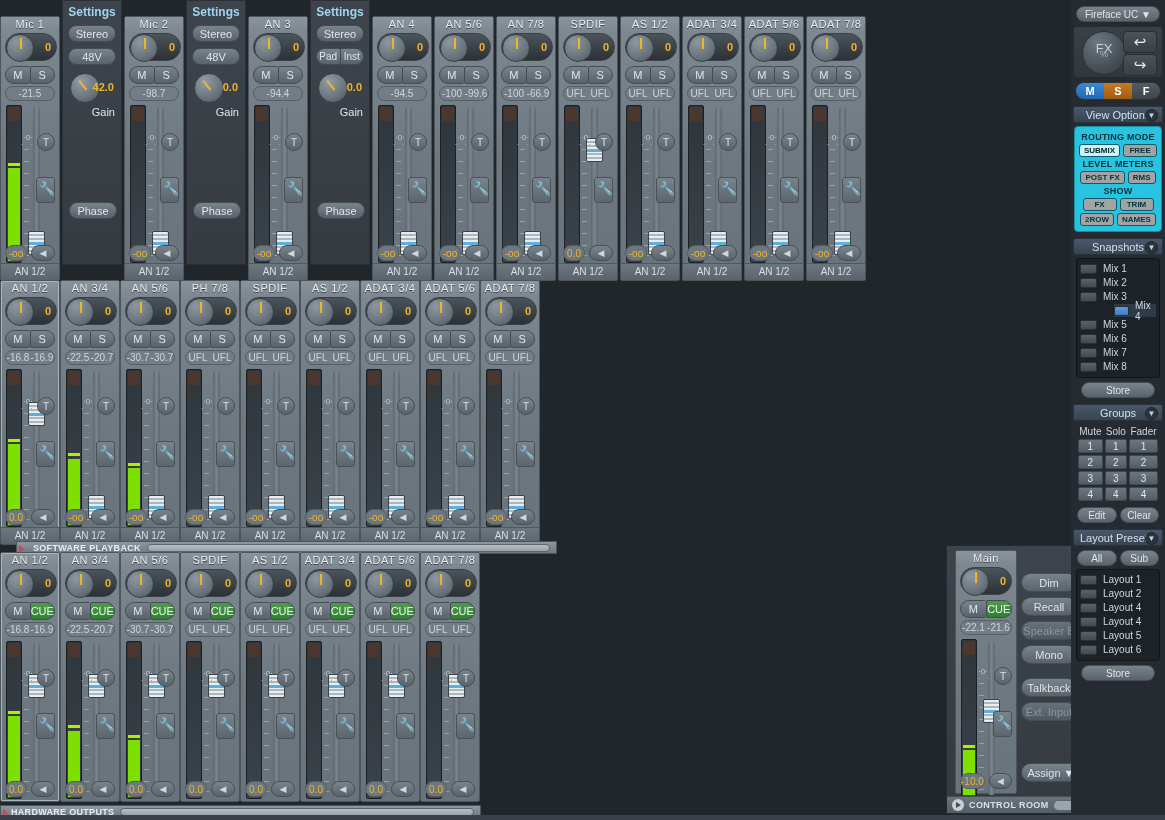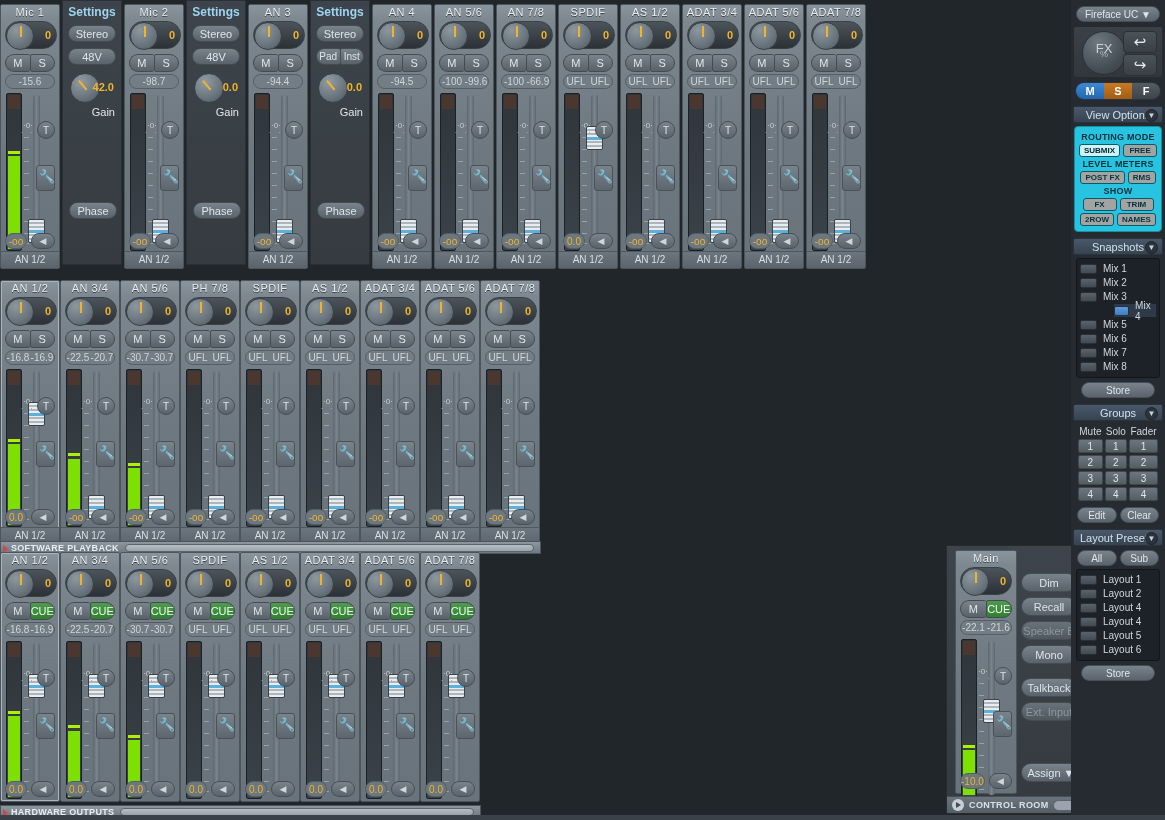--- a/index.html
+++ b/index.html
@@ -6,21 +6,21 @@
   body {
     width:1165px; height:820px; overflow:hidden;
     background:#21262b;
     font-family:"Liberation Sans", sans-serif;
     -webkit-font-smoothing:none;
   }
   #root { position:relative; width:1165px; height:820px; }
 
   
   .strip {
-    position:absolute; top:4px; width:60px; height:265px;
+    position:absolute; top:16px; width:60px; height:265px;
     background:linear-gradient(180deg,#8a949c 0%,#7d878f 6%,#6e7880 55%,#69737b 100%);
     border:1px solid #4d555c;
     border-radius:2px;
   }
   .strip.sel { box-shadow:inset 0 0 0 1px #aab4bc; }
   .ch-name {
     height:15px; line-height:15px; text-align:center;
     font-size:11px; color:#e9eef2; letter-spacing:.5px;
     text-shadow:0 1px 0 #3c444a;
   }
@@ -305,21 +305,21 @@
               <i></i>
             </div>
             <div class="knobval">0</div>
           </div>
         </div>
         <div class="msrow">
           <div class="btn l">M</div>
           <div class="btn r">S</div>
         </div>
         <div class="lvlrow">
-          <span>-15.6</span>
+          <span>-21.5</span>
         </div>
         <div class="mfa">
           <div class="meter">
             <div class="ovl"></div>
             <div class="fill" style="height:93px"></div>
             <div class="peak" style="bottom:96px"></div>
           </div>
           <div class="mscale">
             <u style="top:28px">·0·</u>
             <b style="top:44px"></b>
@@ -1280,21 +1280,21 @@
           <div class="tbtn">T</div>
           <div class="wrench"></div>
         </div>
         <div class="botrow">
           <div class="gainbox">-oo</div>
           <div class="arrbtn">◀</div>
         </div>
         <div class="destrow">AN 1/2</div>
       </div>
     </div>
-  <div class="secbar" id="bar-swpb" style="left:0;top:541px;width:541px;">
+  <div class="secbar" id="bar-swpb" style="left:16px;top:541px;width:541px;padding-left:6px;">
     <div class="tri"></div>
     <div class="lbl">SOFTWARE PLAYBACK</div>
     <div class="track"></div>
   </div>
 
   <div id="hw-out-row">
       <div class="strip sel" style="left: 0px; top: 552px; height: 250px;">
         <div class="ch-name">AN 1/2</div>
         <div class="knobrow">
           <div class="panbody">

